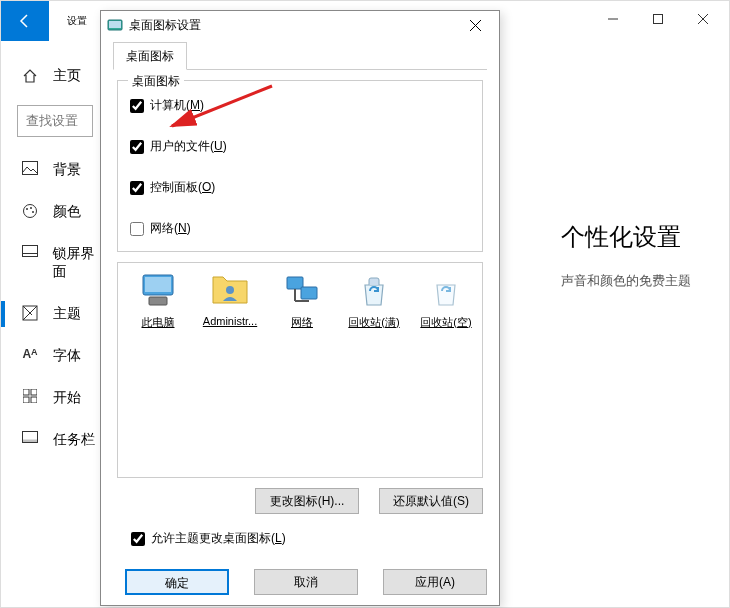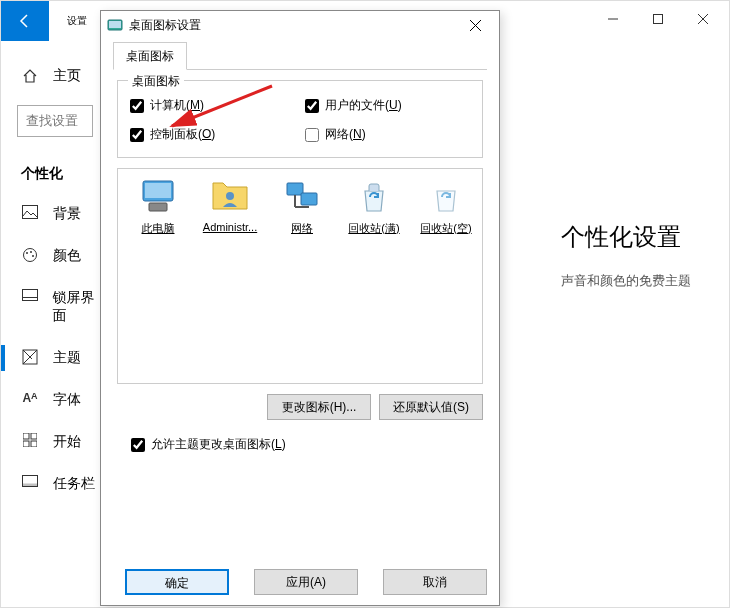--- a/index.html
+++ b/index.html
@@ -34,32 +34,32 @@
     .dlg-close { width: 36px; height: 24px; display: flex; align-items: center; justify-content: center; font-size: 14px; }
 
     .dlg-body { padding: 2px 12px 10px; }
 
     .tabs { display: flex; border-bottom: 1px solid #ccc; margin-bottom: 10px; }
     .tab { border: 1px solid #ccc; border-bottom: 1px solid #fff; background: #fff; padding: 5px 12px 4px; font-size: 12px; position: relative; top: 1px; }
 
     .group { border: 1px solid #ccc; margin: 6px 4px 10px; padding: 16px 12px 14px; position: relative; }
     .group-title { position: absolute; top: -8px; left: 10px; background: #fff; padding: 0 4px; font-size: 12px; }
 
-    .chk-grid { display: grid; grid-template-columns: 1fr 1fr; row-gap: 12px; column-gap: 10px; font-size: 12px; }
+    .chk-grid { display: grid; grid-template-columns: 1fr; row-gap: 12px; column-gap: 10px; font-size: 12px; gap: 24px; }
     .chk { display: flex; align-items: center; }
     .chk input { width: 14px; height: 14px; margin-right: 6px; accent-color: #000; }
     .chk .u { text-decoration: underline; }
 
     .iconview { border: 1px solid #ccc; margin: 0 4px; height: 216px; padding: 8px 4px; }
     .ivrow { display: flex; }
     .ivitem { width: 70px; display: flex; flex-direction: column; align-items: center; font-size: 11px; margin: 0 2px; text-decoration: underline; }
     .ivitem .iv-ic { width: 40px; height: 40px; display: flex; align-items: center; justify-content: center; margin-bottom: 4px; }
     .ivitem .iv-lbl { text-align: center; width: 68px; white-space: nowrap; overflow: hidden; text-overflow: ellipsis; }
 
-    .btnrow { display: flex; justify-content: flex-end; gap: 8px; margin: 10px 4px 0; }
+    .btnrow { display: flex; justify-content: flex-end; gap: 20px; margin: 10px 4px 0; }
     .btnrow button, .okrow button { font-size: 12px; padding: 4px 0; width: 104px; height: 26px; background: #e1e1e1; border: 1px solid #adadad; }
     .btnrow button:focus, .okrow button.focus { border: 2px solid #0078d7; background: #e5f1fb; }
 
     .allow-theme { display: flex; align-items: center; font-size: 12px; margin: 16px 0 0 18px; }
     .allow-theme input { width: 14px; height: 14px; margin-right: 6px; accent-color: #000; }
 
     .okrow { position: absolute; bottom: 10px; right: 12px; display: flex; gap: 25px; }
 
     
     .arrow { position: absolute; top: 82px; left: 162px; pointer-events: none; }
@@ -101,21 +101,20 @@
   <div class="bg-left">
     <div class="bg-home">
       <span class="ico">
           <svg width="16" height="16" viewBox="0 0 16 16">
             <path d="M2 8 L8 2 L14 8 M4 7 V14 H12 V7" stroke="#333" stroke-width="1.2" fill="none"></path>
           </svg>
         </span>
       <span>主页</span>
     </div>
     <div class="bg-search">查找设置</div>
-    <div class="bg-section">个性化</div>
 
     <div class="bg-nav-item">
       <span class="ico">
           <svg width="16" height="14" viewBox="0 0 16 14">
             <rect x="0.5" y="0.5" width="15" height="13" stroke="#333" fill="none"></rect>
             <path d="M1 11 L5 6 L9 10 L11 8 L15 12" stroke="#333" fill="none"></path>
           </svg>
         </span>
       <span>背景</span>
     </div>
@@ -287,22 +286,22 @@
     </div>
 
     <label class="allow-theme">
       <input type="checkbox" checked="" style="">
       <span><span>允许主题更改桌面图标(</span><span class="u" style="text-decoration:underline">L</span><span>)</span></span>
     </label>
   </div>
 
   <div class="okrow">
     <button class="focus">确定</button>
+    <button>取消</button>
     <button>应用(A)</button>
-    <button>取消</button>
   </div>
 </div>
 
 <svg class="arrow" width="120" height="60">
   <defs>
       <marker id="ah" markerWidth="10" markerHeight="10" refX="8" refY="3" orient="auto">
         <path d="M0,0 L9,3 L0,6 Z" fill="#d22"></path>
       </marker>
     </defs>
   <line x1="110" y1="4" x2="10" y2="44" stroke="#d22" stroke-width="3" marker-end="url(#ah)"></line>

